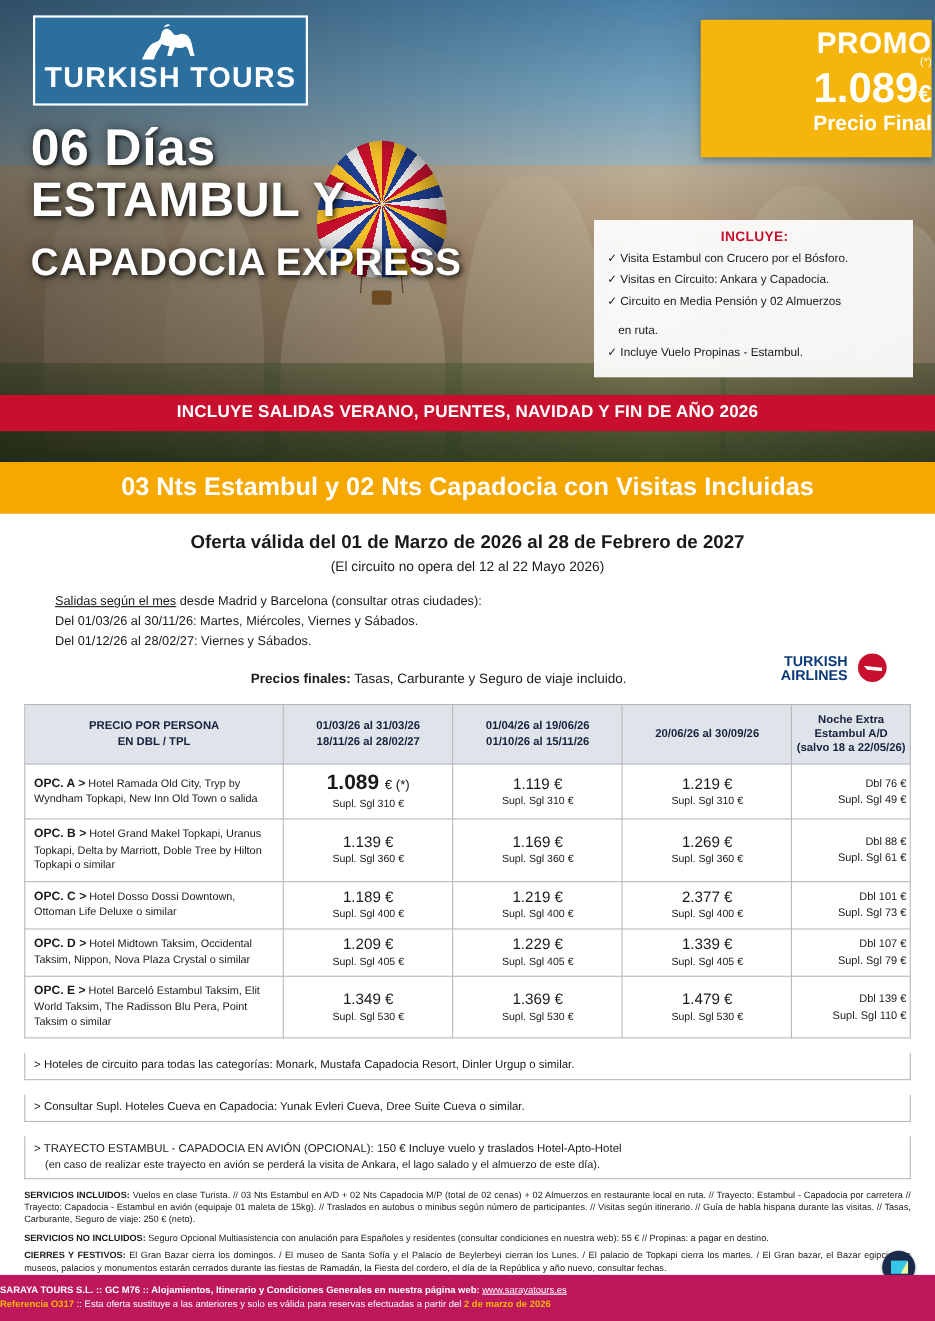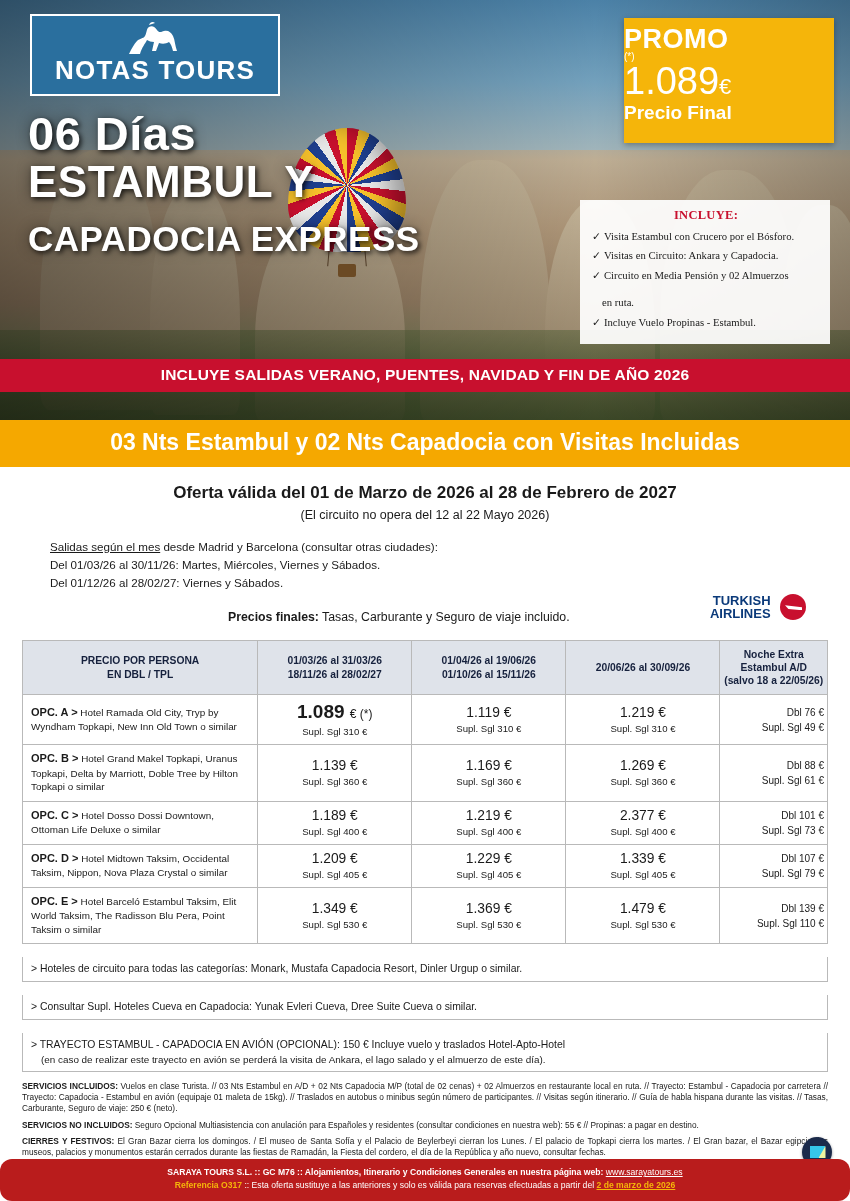--- a/index.html
+++ b/index.html
@@ -79,36 +79,35 @@
   .logo-badge .camel {
     position:absolute; top: 2px; left: 50%; transform: translateX(-50%);
   }
   .logo-badge .brand {
     color: #ffffff; font-size: 26px; font-weight: bold; letter-spacing: 1.2px;
     font-family: "Liberation Sans", sans-serif;
   }
 
   
   .promo {
-    position: absolute; right: 16px; top: 18px; width: 210px; height: 125px;
-    background: #f5b50a; color: #ffffff; text-align: left;
+    position: absolute; right: 3px; top: 18px; width: 210px; height: 125px;
+    background: #f5b50a; color: #ffffff; text-align: right;
     box-shadow: 0 2px 6px rgba(0,0,0,.3);
   }
   .promo .promo-word { font-size: 27px; font-weight: bold; letter-spacing: .5px; margin-top: 6px; }
   .promo .ast { font-size: 10px; margin-top: -4px; }
-  .promo .price { font-size: 38px; font-weight: normal; line-height: 1; }
+  .promo .price { font-size: 38px; font-weight: bold; line-height: 1; }
   .promo .price .cur { font-size: 22px; }
   .promo .final { font-size: 19px; font-weight: bold; margin-top: 2px; }
 
   
   .includes {
-    position: absolute; right: 20px; top: 200px; width: 250px;
+    position: absolute; right: 20px; top: 200px; width: 290px;
     background: rgba(255,255,255,.93);
     padding: 8px 10px 10px 12px;
-    font-family: Liberation Serif, serif;
   }
   .includes h4 { margin: 0 0 6px 0; color:#c8102e; font-size: 12.5px; text-align:center; letter-spacing:.3px; }
   .includes ul { margin:0; padding:0; list-style:none; }
   .includes li { font-size: 10.7px; line-height: 1.35; margin-bottom: 5px; color:#1a1a1a; }
   .includes li .tick { color:#1a1a1a; margin-right: 3px; }
   .includes li .sub { display:block; padding-left: 10px; margin-top: 13px; }
 
   
   .headline { position: absolute; left: 28px; top: 110px; }
   .headline .l1, .headline .l2, .headline .l3 {
@@ -194,27 +193,27 @@
   }
   .tnote .ind { display:block; padding-left: 10px; font-size: 9.9px; }
 
   
   .fine { width: 806px; margin-top: 9px; font-size: 8.3px; line-height: 1.36; text-align: justify; }
   .fine p { margin: 0 0 5px 0; }
   .fine b { font-weight: bold; }
 
   
   .footer {
-    position: absolute; left: 0; bottom: 0; width: 850px; background: #b91c1c; color:#ffffff;
-    padding: 7px 0 9px; text-align: center; font-size: 8.6px; line-height: 1.5; border-radius: 12px;
+    position: absolute; left: 0; bottom: 0; width: 850px; background: #be185d; color:#ffffff;
+    padding: 7px 0 9px; font-size: 8.6px; line-height: 1.5;
   }
   .footer a { color:#ffffff; text-decoration: underline; }
   .footer .ref { color:#f5b50a; font-weight: bold; }
   .footer .ref .white { color:#ffffff; font-weight: normal; }
-  .footer .date { color:#f5b50a; font-weight: bold; text-decoration: underline; }
+  .footer .date { color:#f5b50a; font-weight: bold; }
 
   
   .fab {
     position: absolute; right: 18px; bottom: 34px; width: 30px; height: 30px;
     border-radius: 50%; background: #1b2a4a; display:flex; align-items:center; justify-content:center;
     box-shadow: 0 1px 3px rgba(0,0,0,.4);
   }
   .fab .flagicon { width: 15px; height: 12px; background: #35c6e8; position: relative; }
   .fab .flagicon:after {
     content:""; position:absolute; right:-1px; top:0; width:7px; height:12px; background:#eef5a0;
@@ -241,21 +240,21 @@
     <div class="lines"></div>
     <div class="basket"></div>
   </div>
 
   <div class="logo-badge">
     <span class="camel">
       <svg width="64" height="42" viewBox="0 0 64 42" aria-hidden="true">
         <path d="M6 36 C9 30 11 26 14 23 C17 20 20 21 22 18 C24 15 23 11 26 9 C29 7 32 9 34 12 C36 15 38 14 41 13 C45 12 48 14 50 18 C52 22 52 28 54 33 L50 33 C49 29 48 26 46 24 C43 26 39 26 36 25 L33 33 L29 33 L31 24 C28 24 26 23 24 22 C22 26 19 29 17 36 Z M26 7 C27 4 30 3 32 5" fill="#ffffff"></path>
       </svg>
     </span>
-    <span class="brand">NOTAS TOURS</span>
+    <span class="brand">TURKISH TOURS</span>
   </div>
 
   <div class="promo">
     <div class="promo-word">PROMO</div>
     <div class="ast">(*)</div>
     <div class="price">
       <span>1.089</span><span class="cur">€</span>
     </div>
     <div class="final">Precio Final</div>
   </div>
@@ -330,21 +329,21 @@
           <span>Estambul A/D</span><br>
           <span>(salvo 18 a 22/05/26)</span>
         </th>
       </tr>
     </thead>
     <tbody>
 
       <tr>
         <td class="opt">
           <b>OPC. A &gt;</b>
-          <span>Hotel Ramada Old City, Tryp by Wyndham Topkapi, New Inn Old Town o similar</span>
+          <span>Hotel Ramada Old City, Tryp by Wyndham Topkapi, New Inn Old Town o salida</span>
         </td>
         <td class="pr">
           <div class="big hl"><span>1.089</span> <span class="small-cur">€ (*)</span></div>
           <div class="supl">Supl. Sgl 310 €</div>
         </td>
         <td class="pr">
           <div class="big">1.119 €</div>
           <div class="supl">Supl. Sgl 310 €</div>
         </td>
         <td class="pr">

